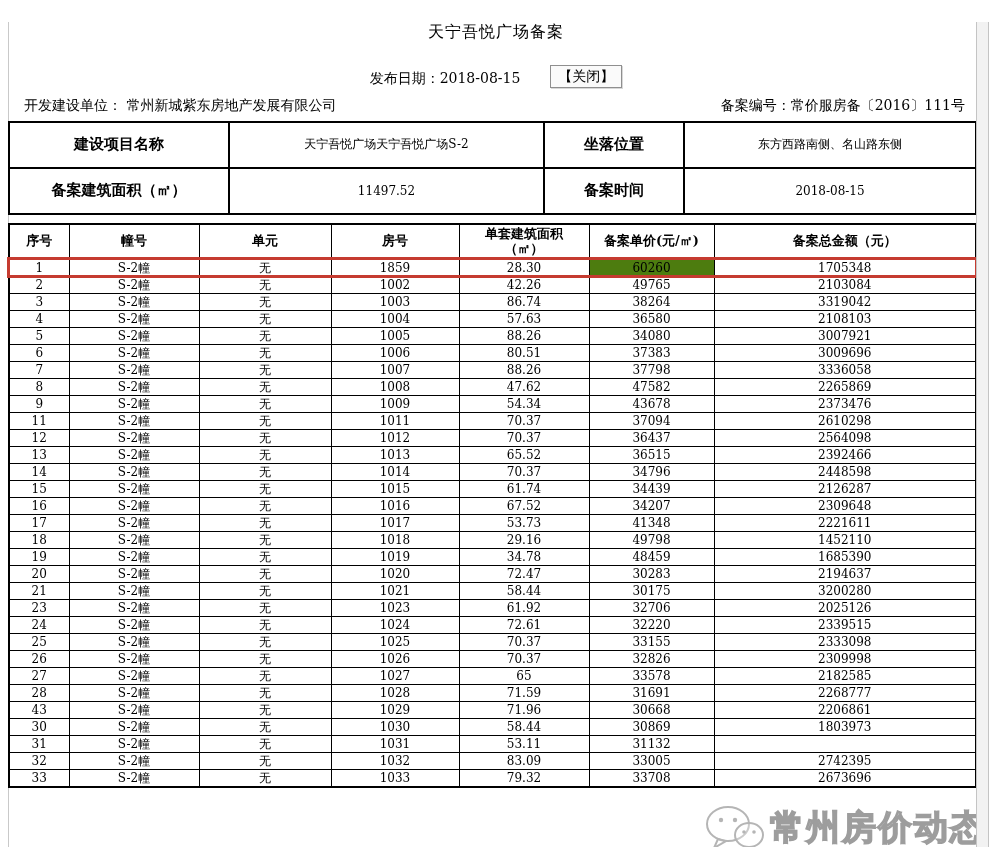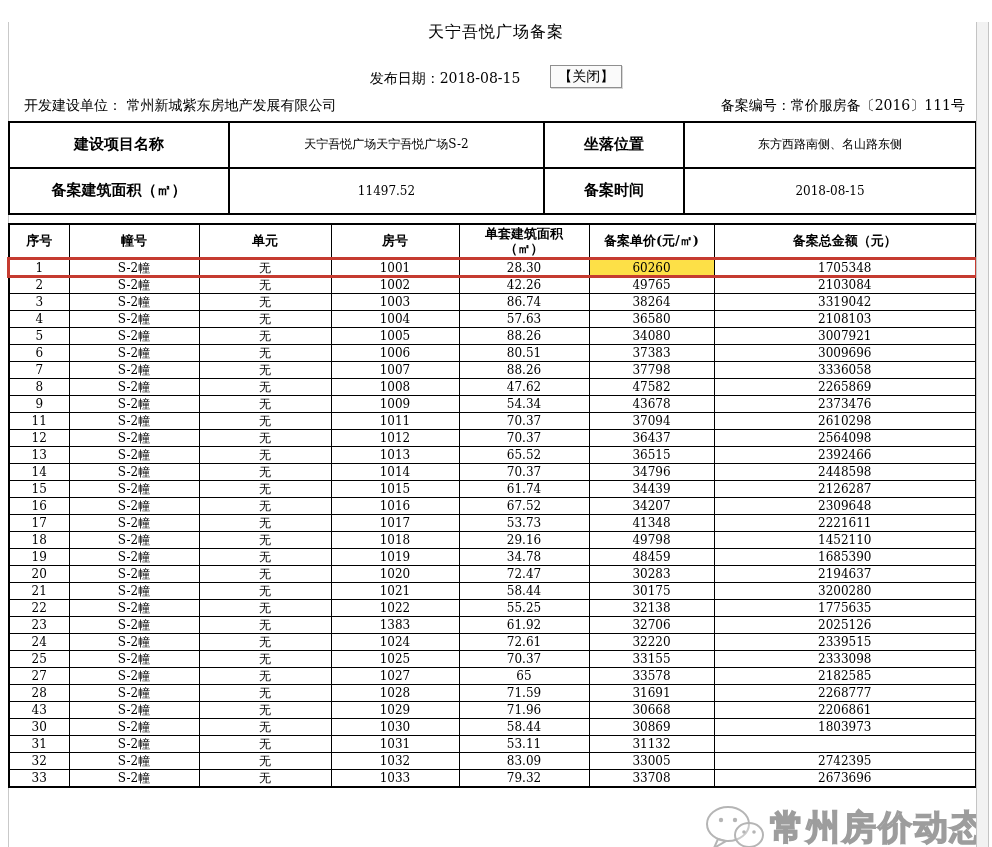--- a/index.html
+++ b/index.html
@@ -49,21 +49,21 @@
   .main-table { margin: 8px 16px 0 8px; width: 967px; border: 2px solid #000; padding-left: 32px; }
   .main-table th {
     border: 1px solid #000; font-size: 13px; font-weight: bold;
     padding: 2px 0; height: 34px; vertical-align: middle; line-height: 1.15;
   }
   .main-table td {
     border: 1px solid #000; font-size: 12px; text-align: center;
     height: 17px; line-height: 16px; padding: 0 2px; white-space: nowrap; overflow: hidden;
   }
   .main-table tr.highlight-row { outline: 3px solid #c53b30; outline-offset: -1px; }
-  .main-table td.price-highlight { background: #fde047; }
+  .main-table td.price-highlight { background: #4d7c0f; }
 
   .watermark {
     position: absolute; left: 704px; top: 781px; z-index: 5;
     display: flex; align-items: center; gap: 4px; pointer-events: none;
   }
   .watermark .wm-text {
     font-size: 34px; font-weight: bold; letter-spacing: 2px;
     color: rgba(200,200,200,0.45);
     -webkit-text-stroke: 1.5px #9d9d9d;
     white-space: nowrap;
@@ -134,21 +134,21 @@
           </th>
         <th>备案单价(元/㎡)</th>
         <th>备案总金额（元）</th>
       </tr>
     </thead>
     <tbody>
         <tr class="highlight-row">
           <td>1</td>
           <td>S-2幢</td>
           <td>无</td>
-          <td>1001</td>
+          <td>1859</td>
           <td>28.30</td>
           <td class="price-highlight">60260</td>
           <td>1705348</td>
         </tr>
         <tr>
           <td>2</td>
           <td>S-2幢</td>
           <td>无</td>
           <td>1002</td>
           <td>42.26</td>
@@ -311,33 +311,24 @@
         <tr>
           <td>21</td>
           <td>S-2幢</td>
           <td>无</td>
           <td>1021</td>
           <td>58.44</td>
           <td>30175</td>
           <td>3200280</td>
         </tr>
         <tr>
-          <td>22</td>
-          <td>S-2幢</td>
-          <td>无</td>
-          <td>1022</td>
-          <td>55.25</td>
-          <td>32138</td>
-          <td>1775635</td>
-        </tr>
-        <tr>
           <td>23</td>
           <td>S-2幢</td>
           <td>无</td>
-          <td>1383</td>
+          <td>1023</td>
           <td>61.92</td>
           <td>32706</td>
           <td>2025126</td>
         </tr>
         <tr>
           <td>24</td>
           <td>S-2幢</td>
           <td>无</td>
           <td>1024</td>
           <td>72.61</td>
@@ -345,20 +336,29 @@
           <td>2339515</td>
         </tr>
         <tr>
           <td>25</td>
           <td>S-2幢</td>
           <td>无</td>
           <td>1025</td>
           <td>70.37</td>
           <td>33155</td>
           <td>2333098</td>
+        </tr>
+        <tr>
+          <td>26</td>
+          <td>S-2幢</td>
+          <td>无</td>
+          <td>1026</td>
+          <td>70.37</td>
+          <td>32826</td>
+          <td>2309998</td>
         </tr>
         <tr>
           <td>27</td>
           <td>S-2幢</td>
           <td>无</td>
           <td>1027</td>
           <td>65</td>
           <td>33578</td>
           <td>2182585</td>
         </tr>

